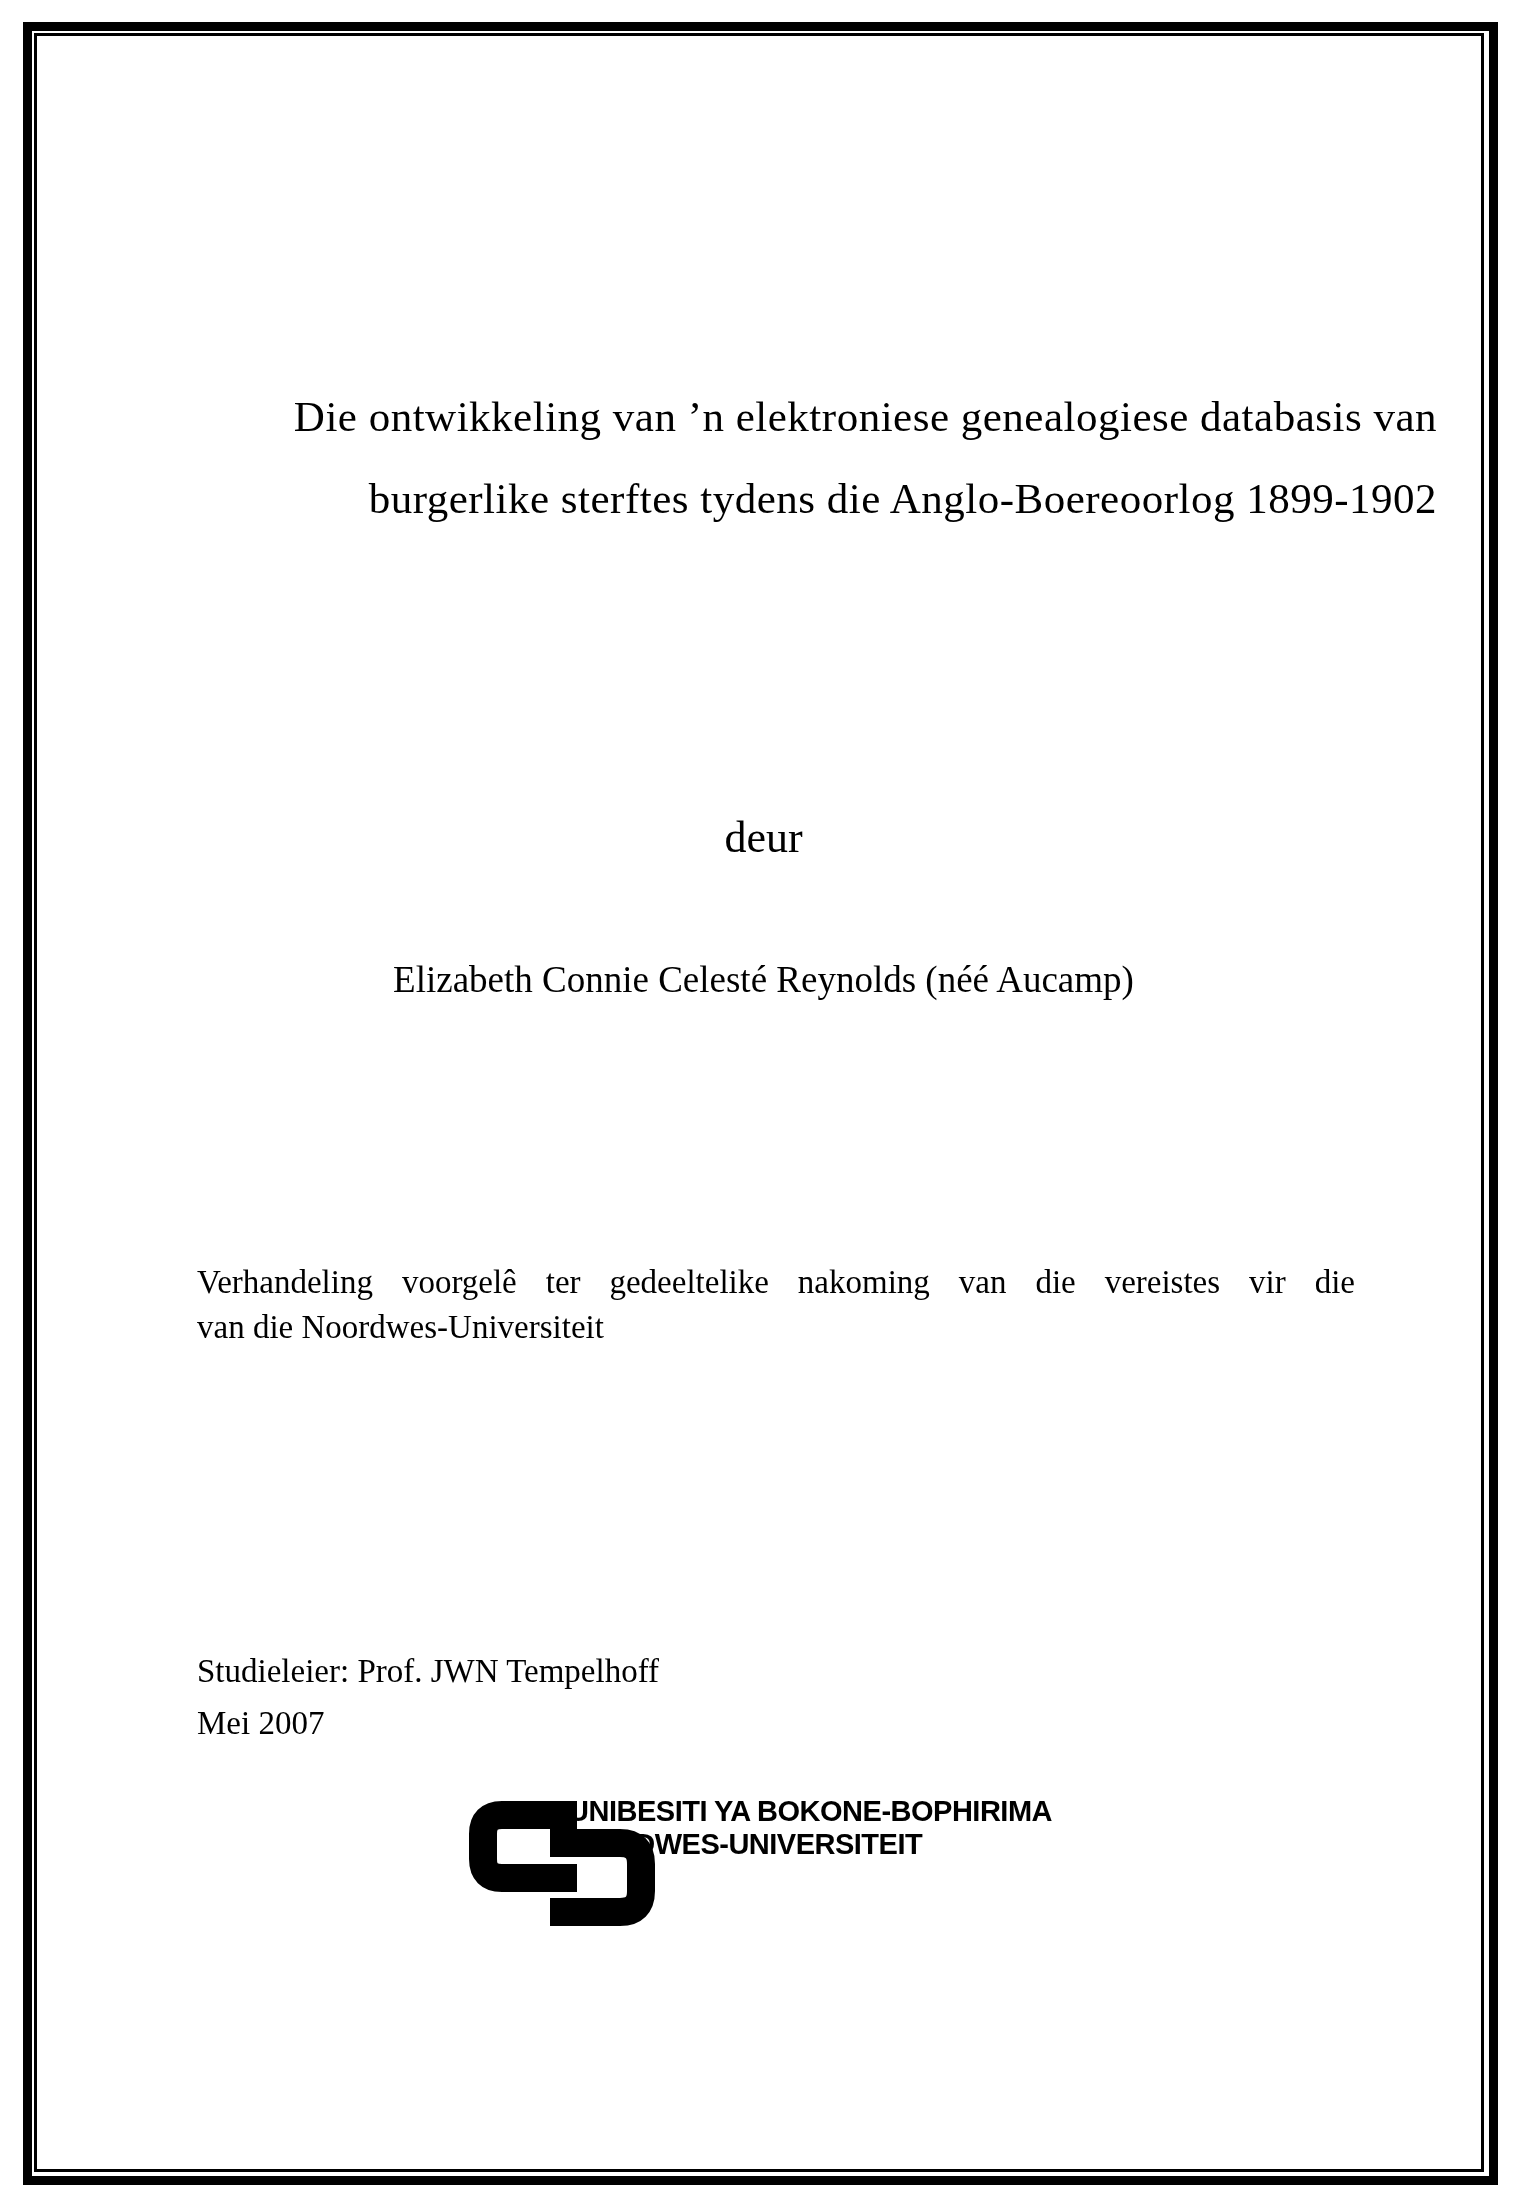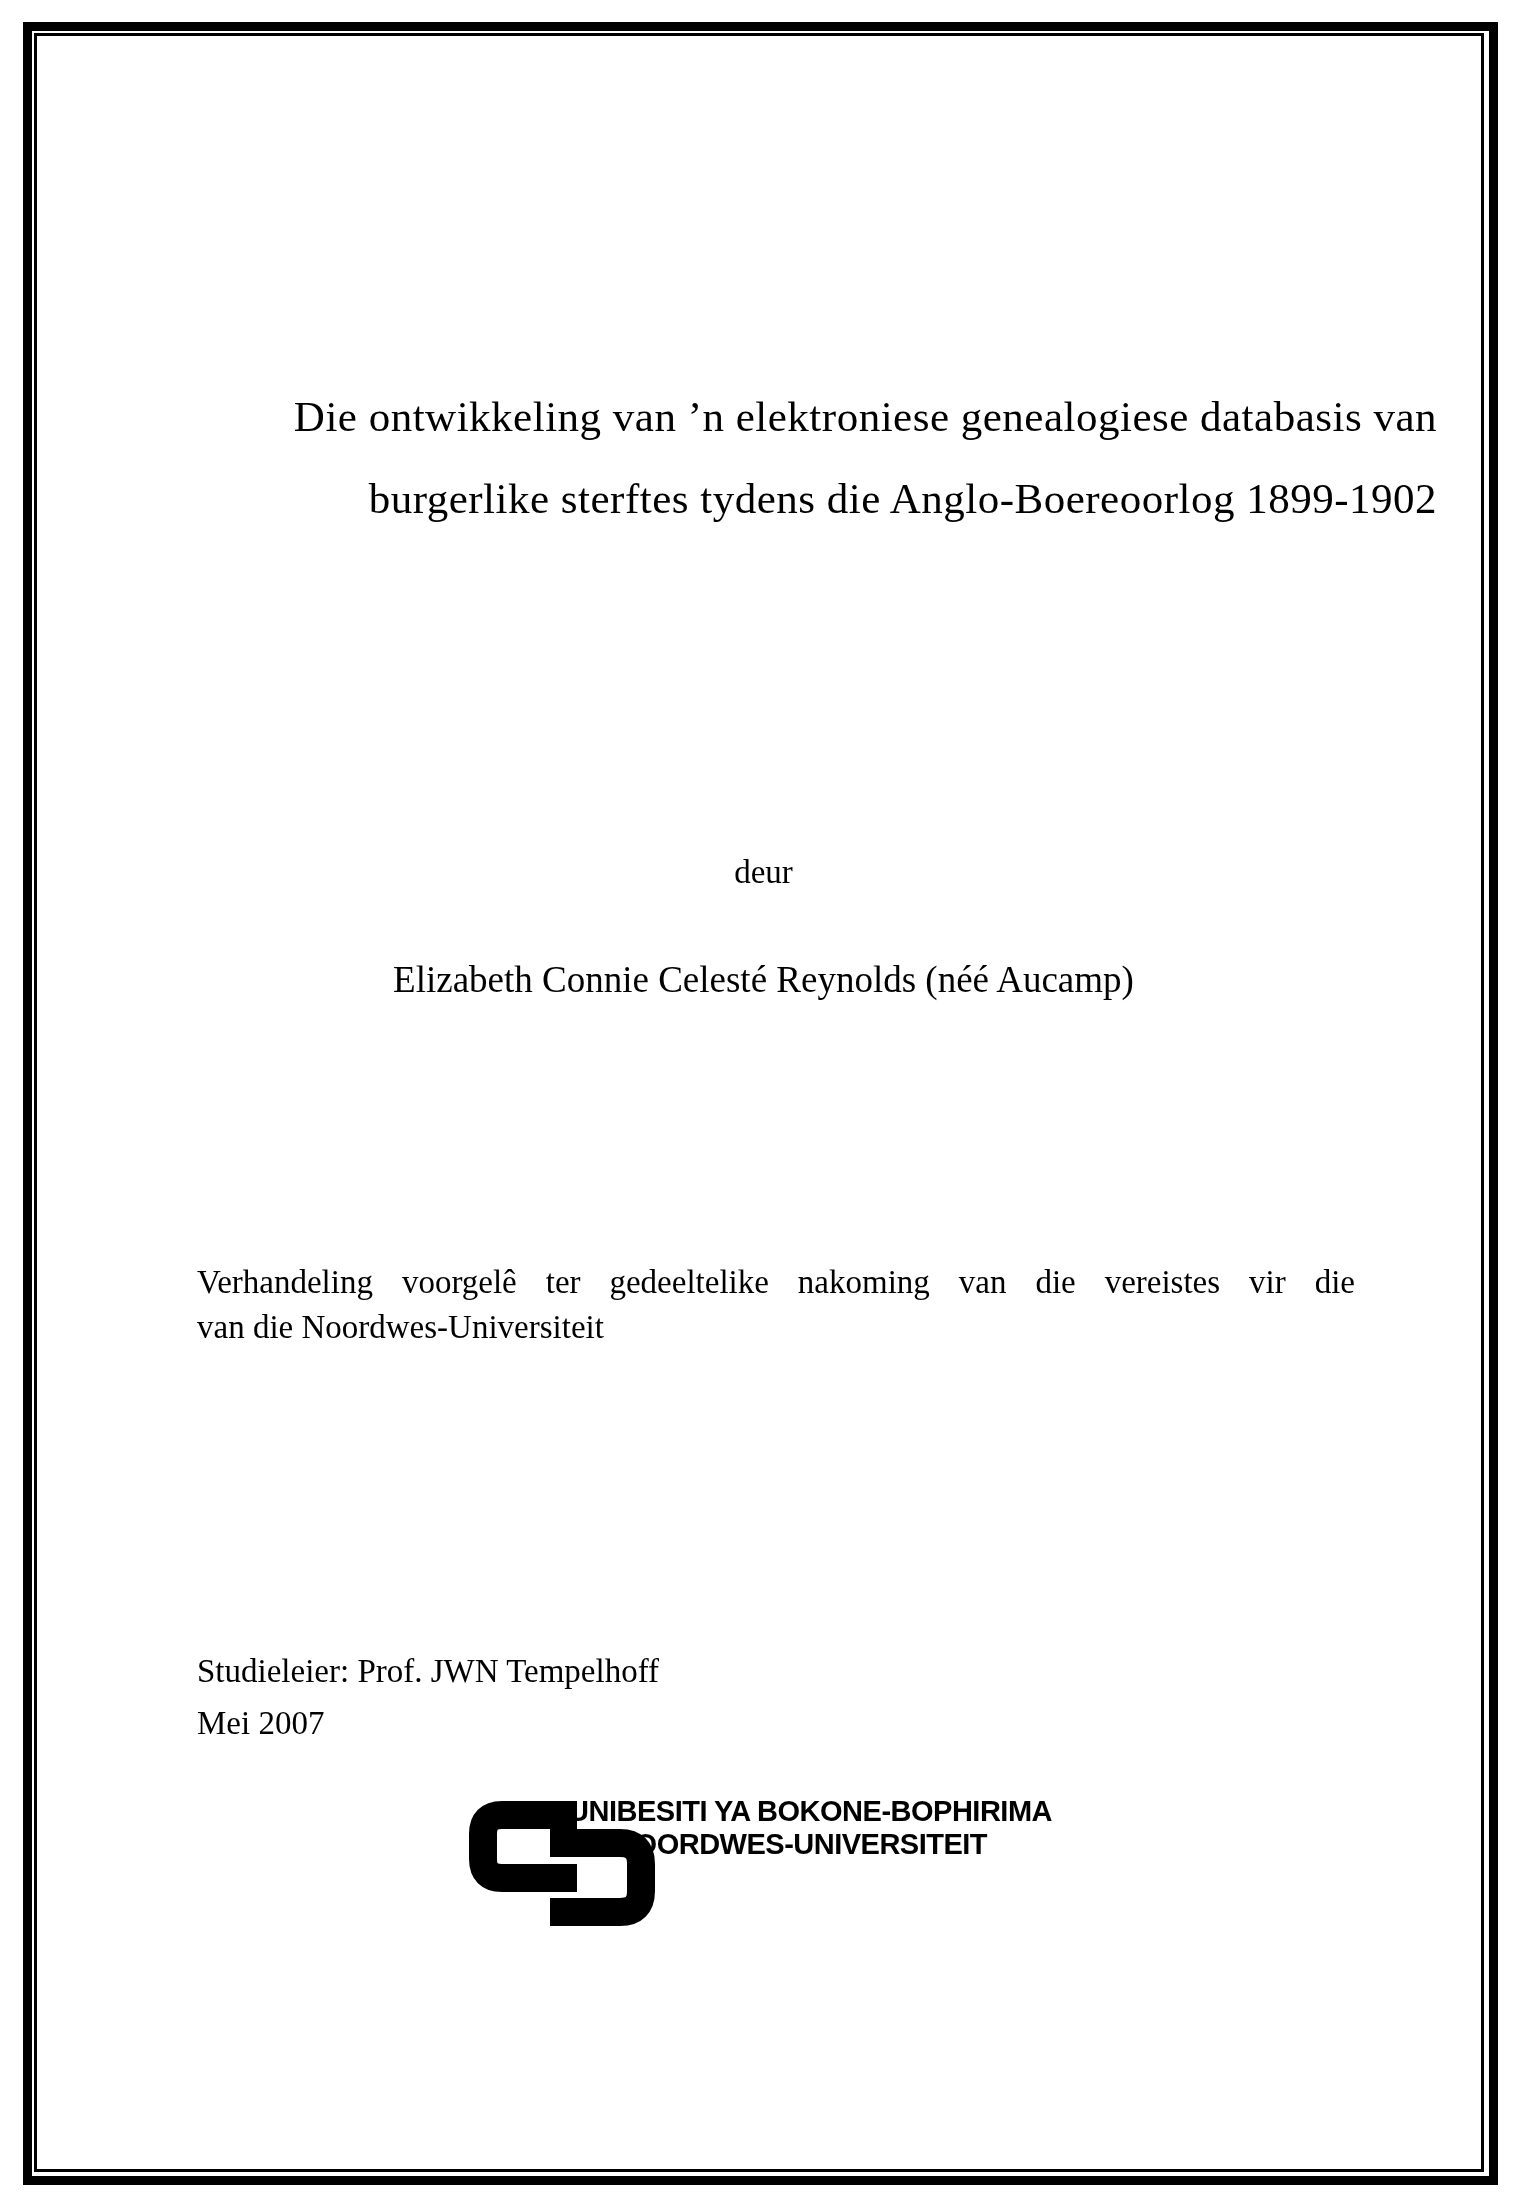--- a/index.html
+++ b/index.html
@@ -37,22 +37,21 @@
     font-size: 43px;
     line-height: 82px;
     letter-spacing: 0.5px;
     white-space: nowrap;
   }
   .byline {
     position: absolute;
     left: 0; right: 0;
     top: 812px;
     text-align: center;
-    font-size: 33px;
-    margin-top: 42px;
+    font-size: 44px;
   }
   .author-line {
     position: absolute;
     left: 0; right: 0;
     top: 958px;
     text-align: center;
     font-size: 37px;
   }
   .statement {
     position: absolute;
@@ -86,21 +85,21 @@
   }
   .logo-mark {
     position: absolute;
     left: 0;
     top: 4px;
   }
   .logo-text {
     position: absolute;
     right: 0;
     top: 2px;
-    text-align: center;
+    text-align: left;
     font-family: "Liberation Sans", sans-serif;
     font-weight: bold;
     font-size: 29px;
     line-height: 33px;
     letter-spacing: -0.5px;
     white-space: nowrap;
   }
 </style>
 </head>
 <body>

